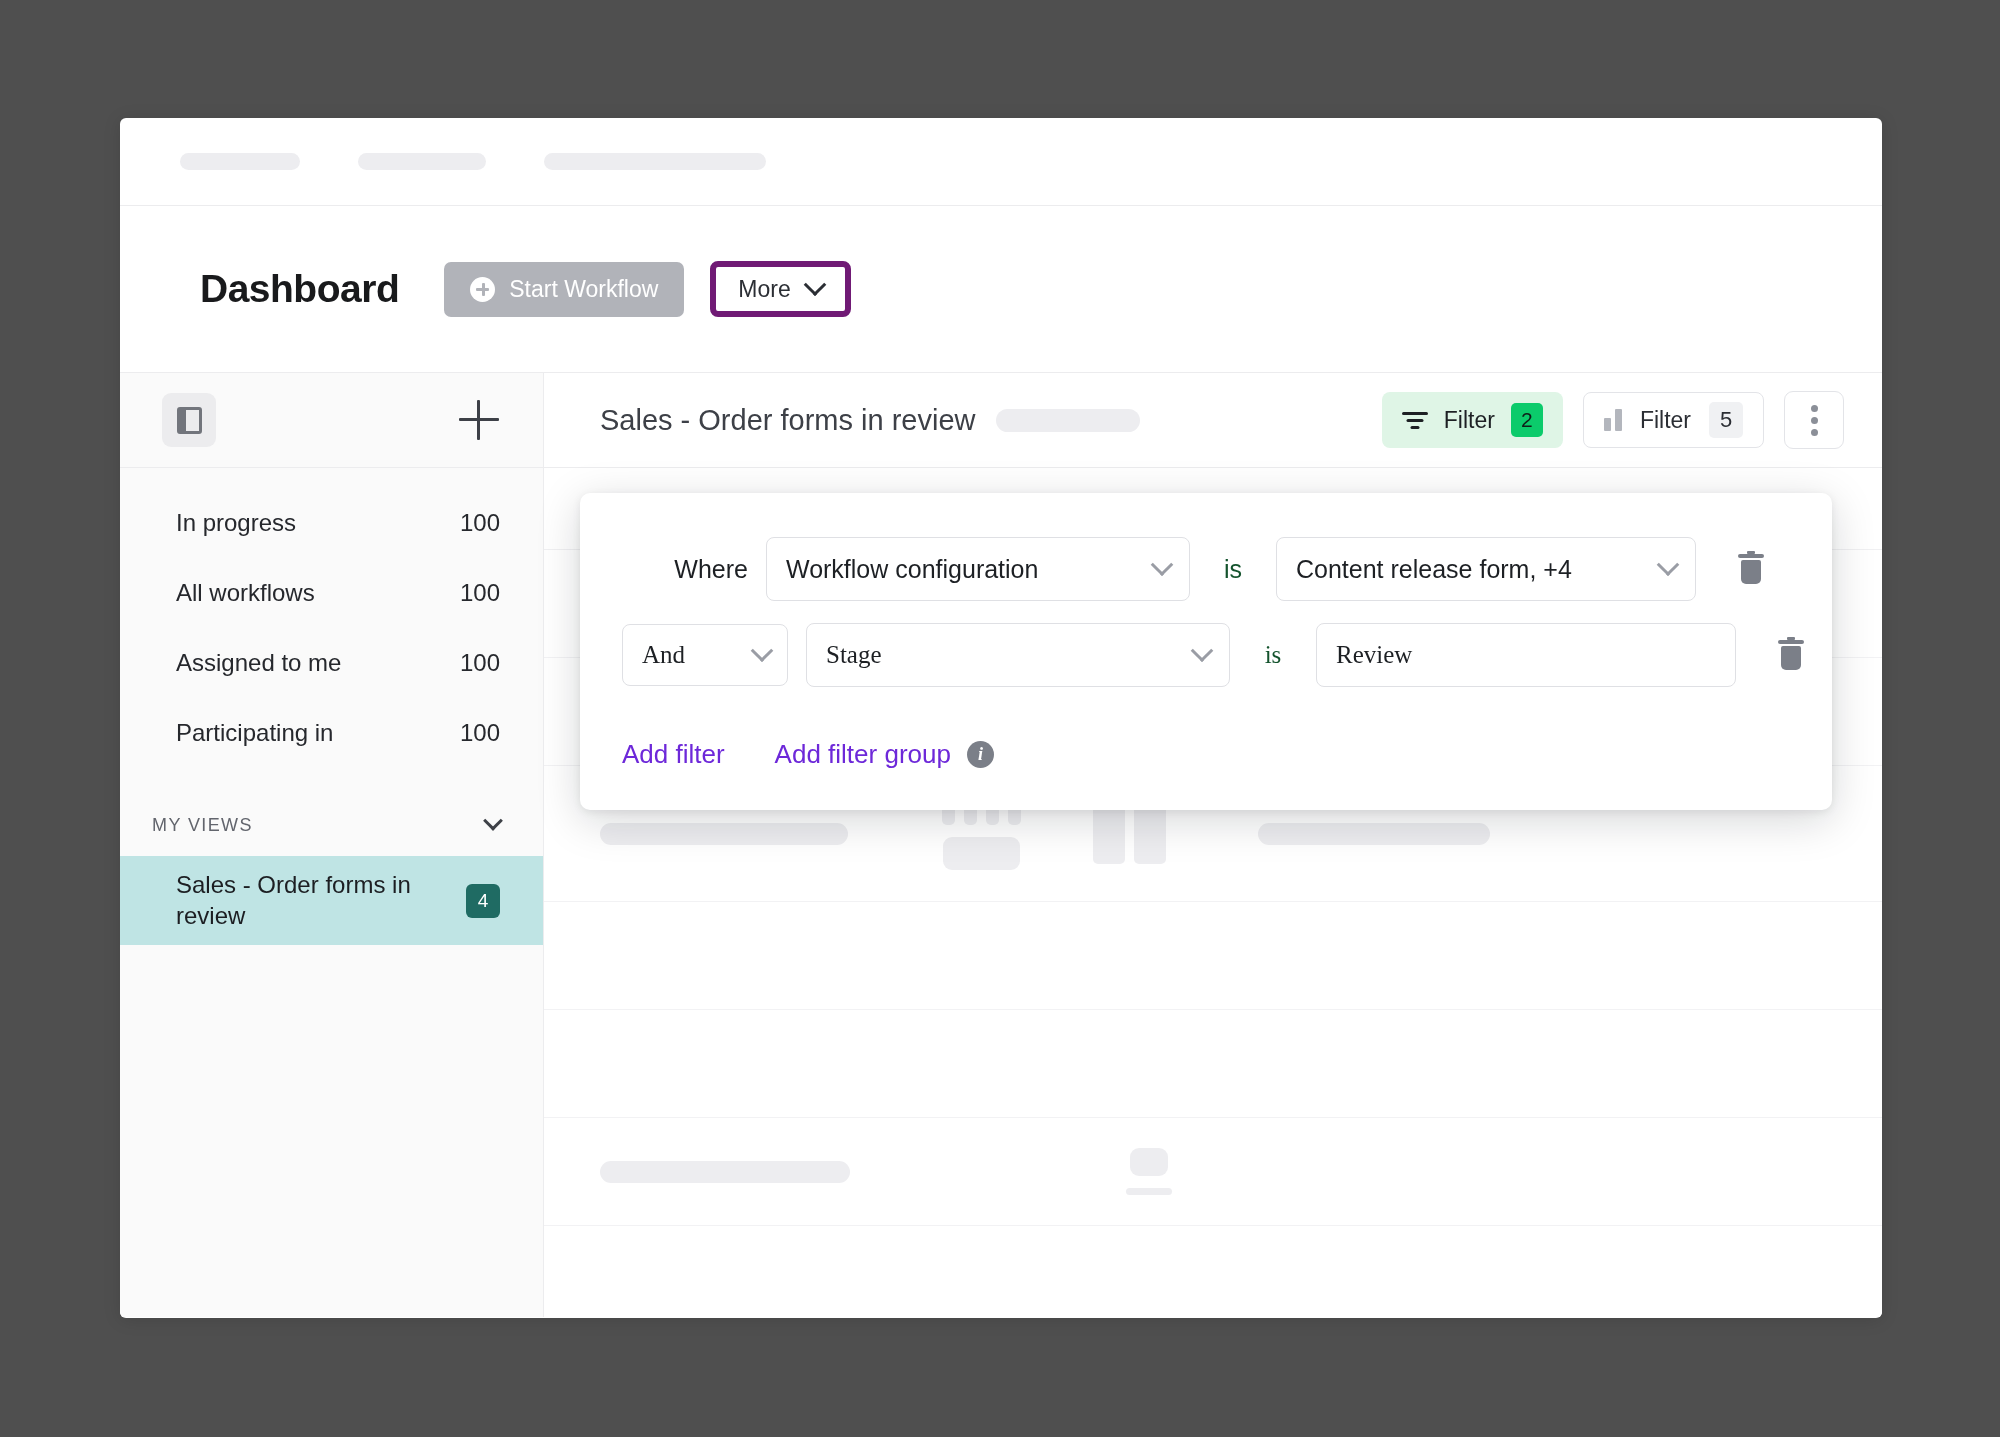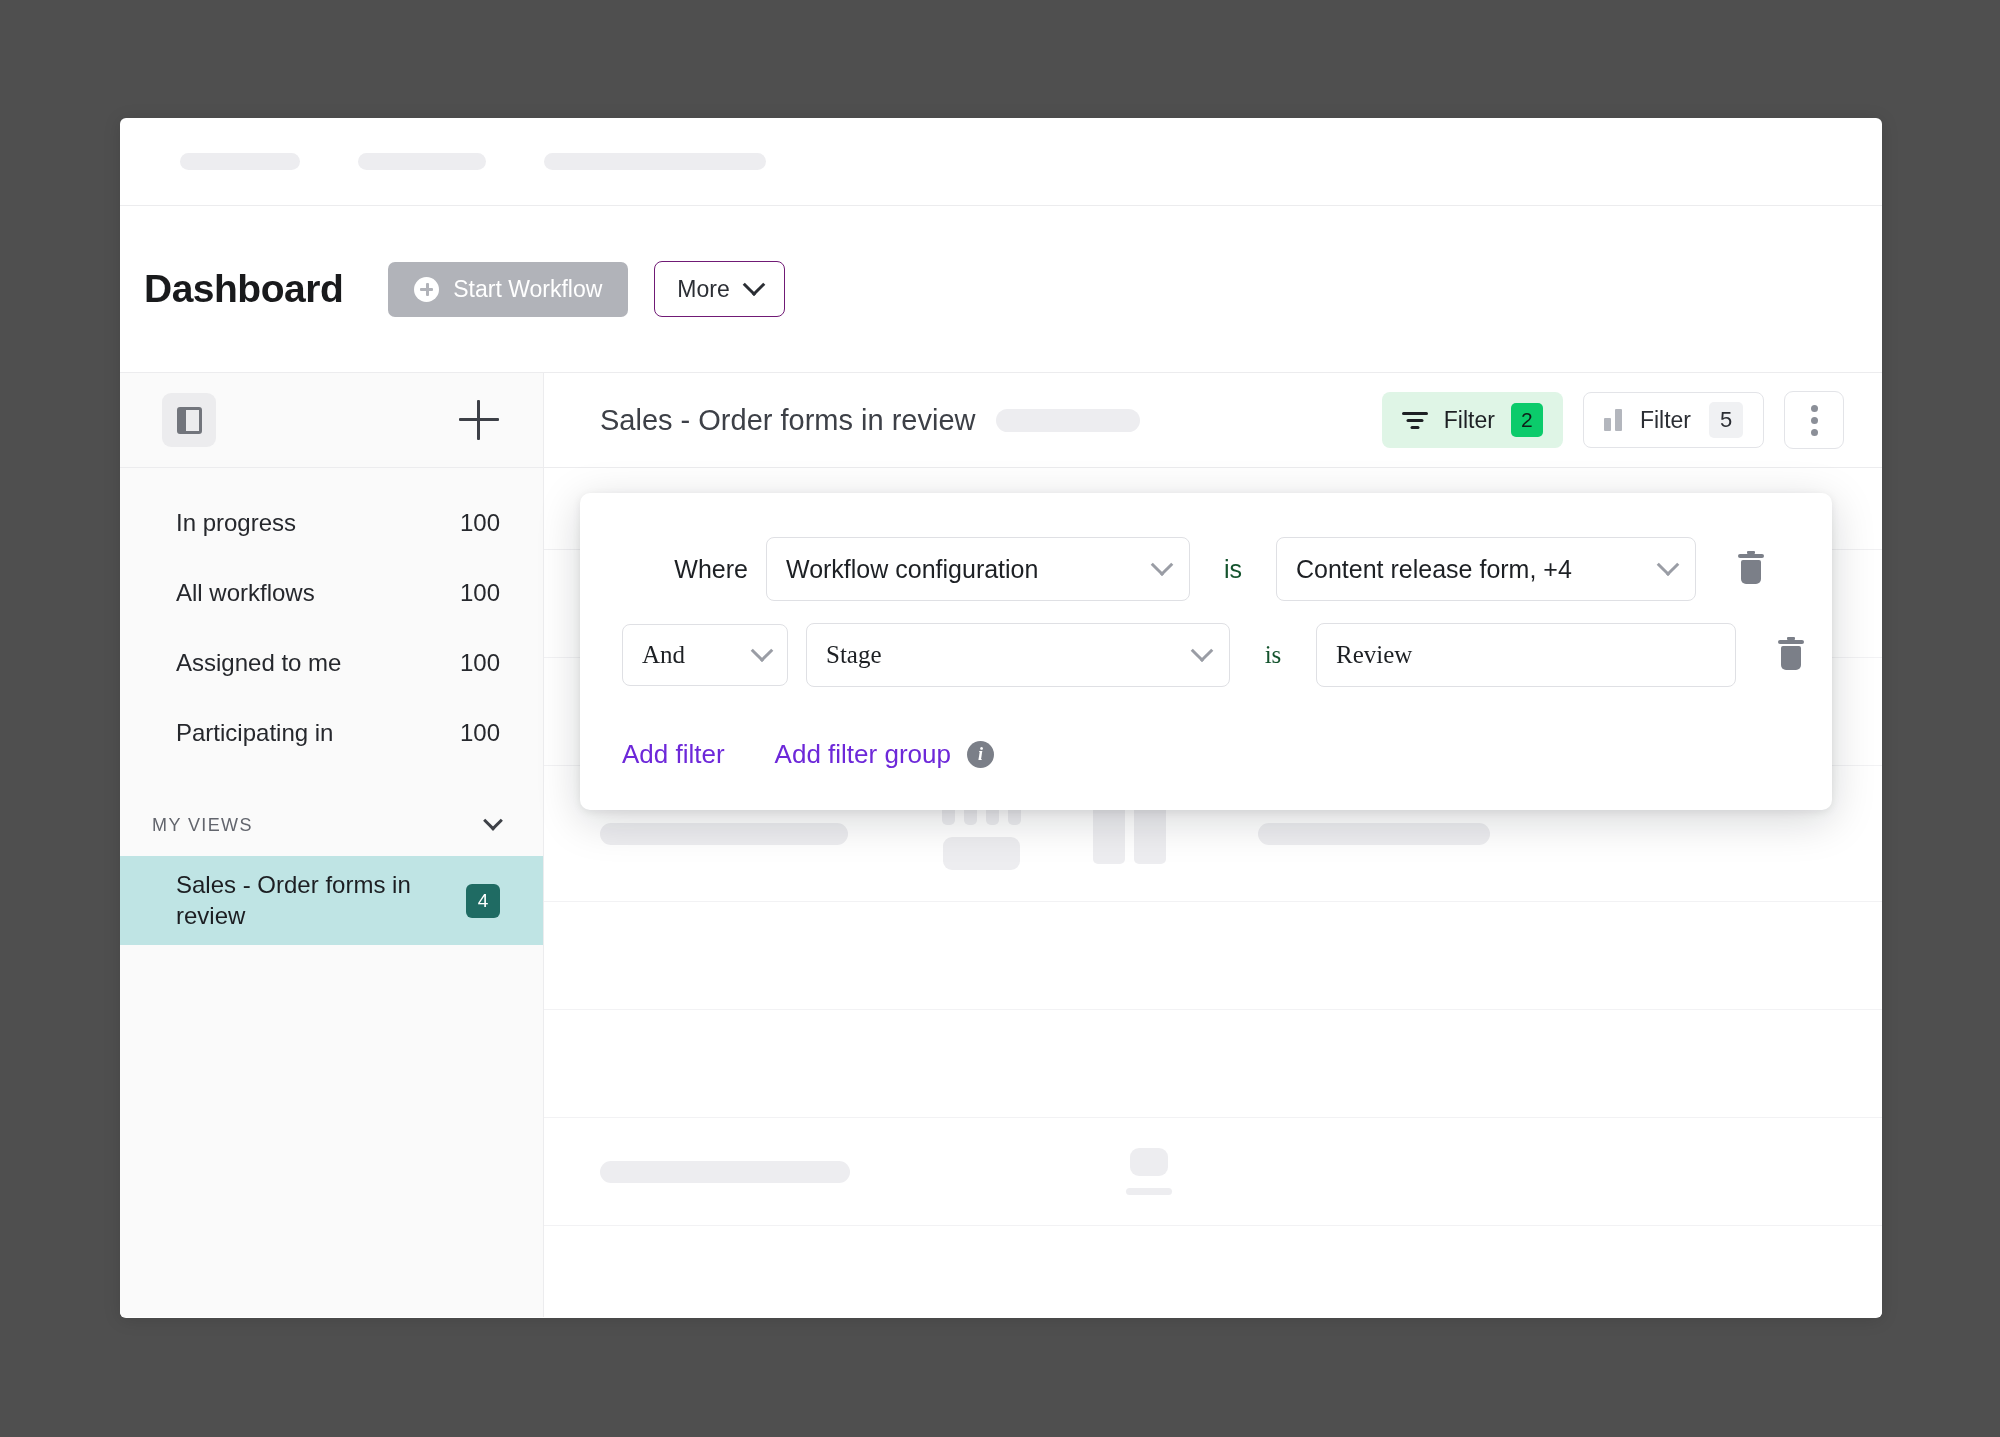--- a/index.html
+++ b/index.html
@@ -31,21 +31,21 @@
   .skel { background: #ededf0; border-radius: 20px; }
   .skel-tab-1 { width: 120px; height: 17px; }
   .skel-tab-2 { width: 128px; height: 17px; }
   .skel-tab-3 { width: 222px; height: 17px; }
 
   
   .page-header {
     height: 167px;
     display: flex;
     align-items: center;
-    padding-left: 24px;
+    padding-left: 80px;
     gap: 0;
     border-bottom: 1px solid #ececee;
   }
   .page-title {
     font-size: 39px;
     font-weight: 700;
     color: #191a1c;
     letter-spacing: -0.5px;
   }
   .btn-start {
@@ -77,21 +77,21 @@
     background: #b1b3b9;
     border-radius: 1px;
   }
   .plus-circle::before { left: 6px; right: 6px; top: 11.5px; height: 3px; }
   .plus-circle::after  { top: 6px; bottom: 6px; left: 11.5px; width: 3px; }
 
   .btn-more {
     margin-left: 26px;
     height: 56px;
     background: #ffffff;
-    border: 1px solid #701a75;
+    border: 6px solid #701a75;
     border-radius: 8px;
     padding: 0 22px;
     font-size: 23px;
     font-family: inherit;
     color: #2b2e34;
     display: inline-flex;
     align-items: center;
     gap: 16px;
     cursor: pointer;
   }

